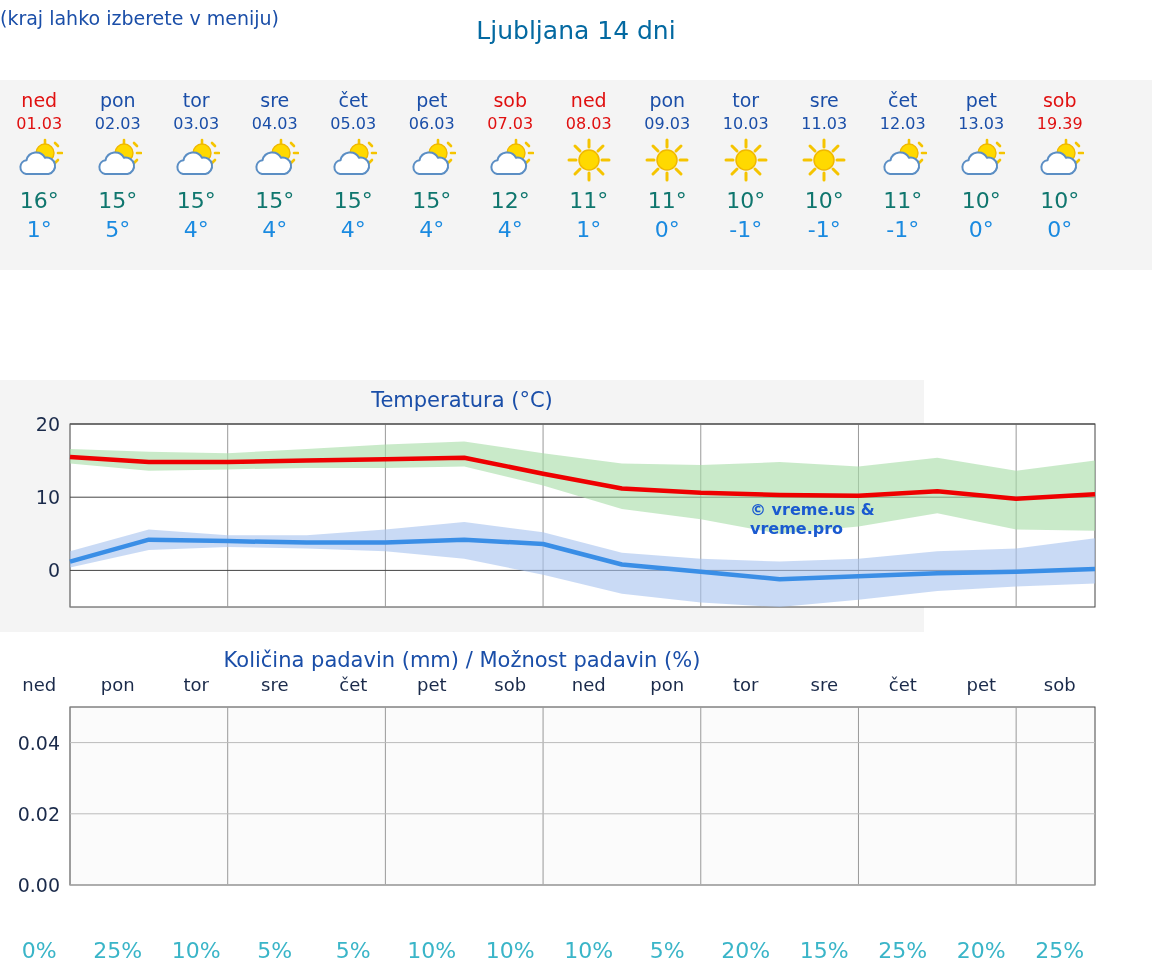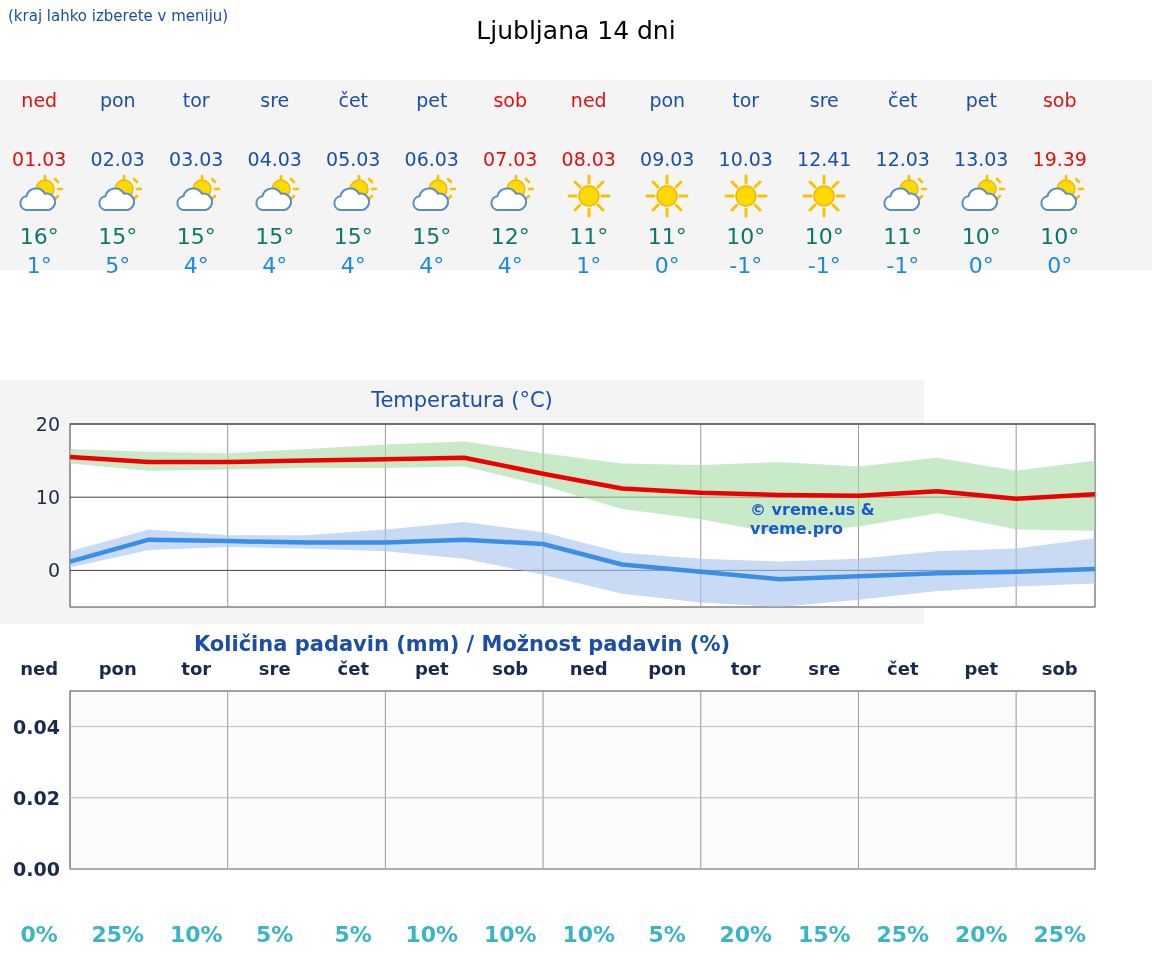--- a/index.html
+++ b/index.html
@@ -8,56 +8,56 @@
     background:#ffffff;
     font-family:"DejaVu Sans", sans-serif;
     color:#1a4ea8;
     overflow:hidden;
     position:relative;
   }
   .topbar{
     position:relative;height:62px;
   }
   .topnote{
-    position:absolute;left:8px;top:7px;
-    font-size:15px;color:#1a4ea8;
+    position:absolute;left:0;top:7px;
+    font-size:19px;color:#1a4ea8;
   }
   .title{
     position:absolute;left:0;right:0;top:16px;
-    text-align:center;font-size:25px;color:#000000;
+    text-align:center;font-size:25px;color:#0369a1;
   }
   .updated{
     position:absolute;right:10px;top:9px;
     font-size:14px;color:#1a4ea8;
   }
   .daysband{
     position:absolute;top:80px;left:0;width:1152px;height:190px;
     background:#f4f4f4;
   }
   .days{
     display:flex;width:1152px;
   }
   .day{
     width:78.5px;flex:0 0 78.5px;
     text-align:center;
   }
   .day .dow{font-size:19px;line-height:23px;margin-top:9px;}
-  .day .date{font-size:19px;line-height:23px;margin-top:36px;}
+  .day .date{font-size:16px;line-height:23px;}
   .day .tmax{font-size:22px;line-height:30px;color:#0f766e;margin-top:4px;}
   .day .tmin{font-size:22px;line-height:28px;color:#1a8ae0;}
   .wk{color:#e01010;}
   .wd{color:#1a4ea8;}
   .icon{height:44px;margin:3px 0 2px 0;display:flex;align-items:center;justify-content:center;}
   .icon svg{display:block;}
 
   .chartbox{
     position:absolute;left:0;width:924px;background:#f4f4f4;
   }
   #temp-chart-box{top:380px;height:252px;}
-  #prec-chart-box{top:624px;height:335px;background:#ffffff;font-weight:bold;}
+  #prec-chart-box{top:640px;height:335px;background:#ffffff;}
   .chart-title{
     text-align:center;font-size:21px;color:#1a4ea8;padding-top:8px;
   }
   #prec-chart-box .chart-title{font-size:21px;padding-top:8px;}
   .plot{position:relative;}
   .copyright{
     position:absolute;font-size:16px;color:#1a5ad0;font-weight:bold;
     left:750px;top:88px;
   }
   .daylabels{
@@ -274,21 +274,21 @@
               <line x1="13" y1="31" x2="8" y2="36"></line>
             </g>
             <circle cx="22" cy="22" r="10" fill="#ffd900" stroke="#f0b800" stroke-width="1.5"></circle>
           </svg>
         </div>
         <div class="tmax">10°</div>
         <div class="tmin">-1°</div>
       </div>
       <div class="day">
         <div class="dow wd">sre</div>
-        <div class="date wd">12.41</div>
+        <div class="date wd">11.03</div>
         <div class="icon">
           <svg width="44" height="44" viewBox="0 0 44 44">
             <g stroke="#f5c400" stroke-width="3" stroke-linecap="round">
               <line x1="22" y1="2" x2="22" y2="9"></line>
               <line x1="22" y1="35" x2="22" y2="42"></line>
               <line x1="2" y1="22" x2="9" y2="22"></line>
               <line x1="35" y1="22" x2="42" y2="22"></line>
               <line x1="8" y1="8" x2="13" y2="13"></line>
               <line x1="31" y1="31" x2="36" y2="36"></line>
               <line x1="36" y1="8" x2="31" y2="13"></line>

